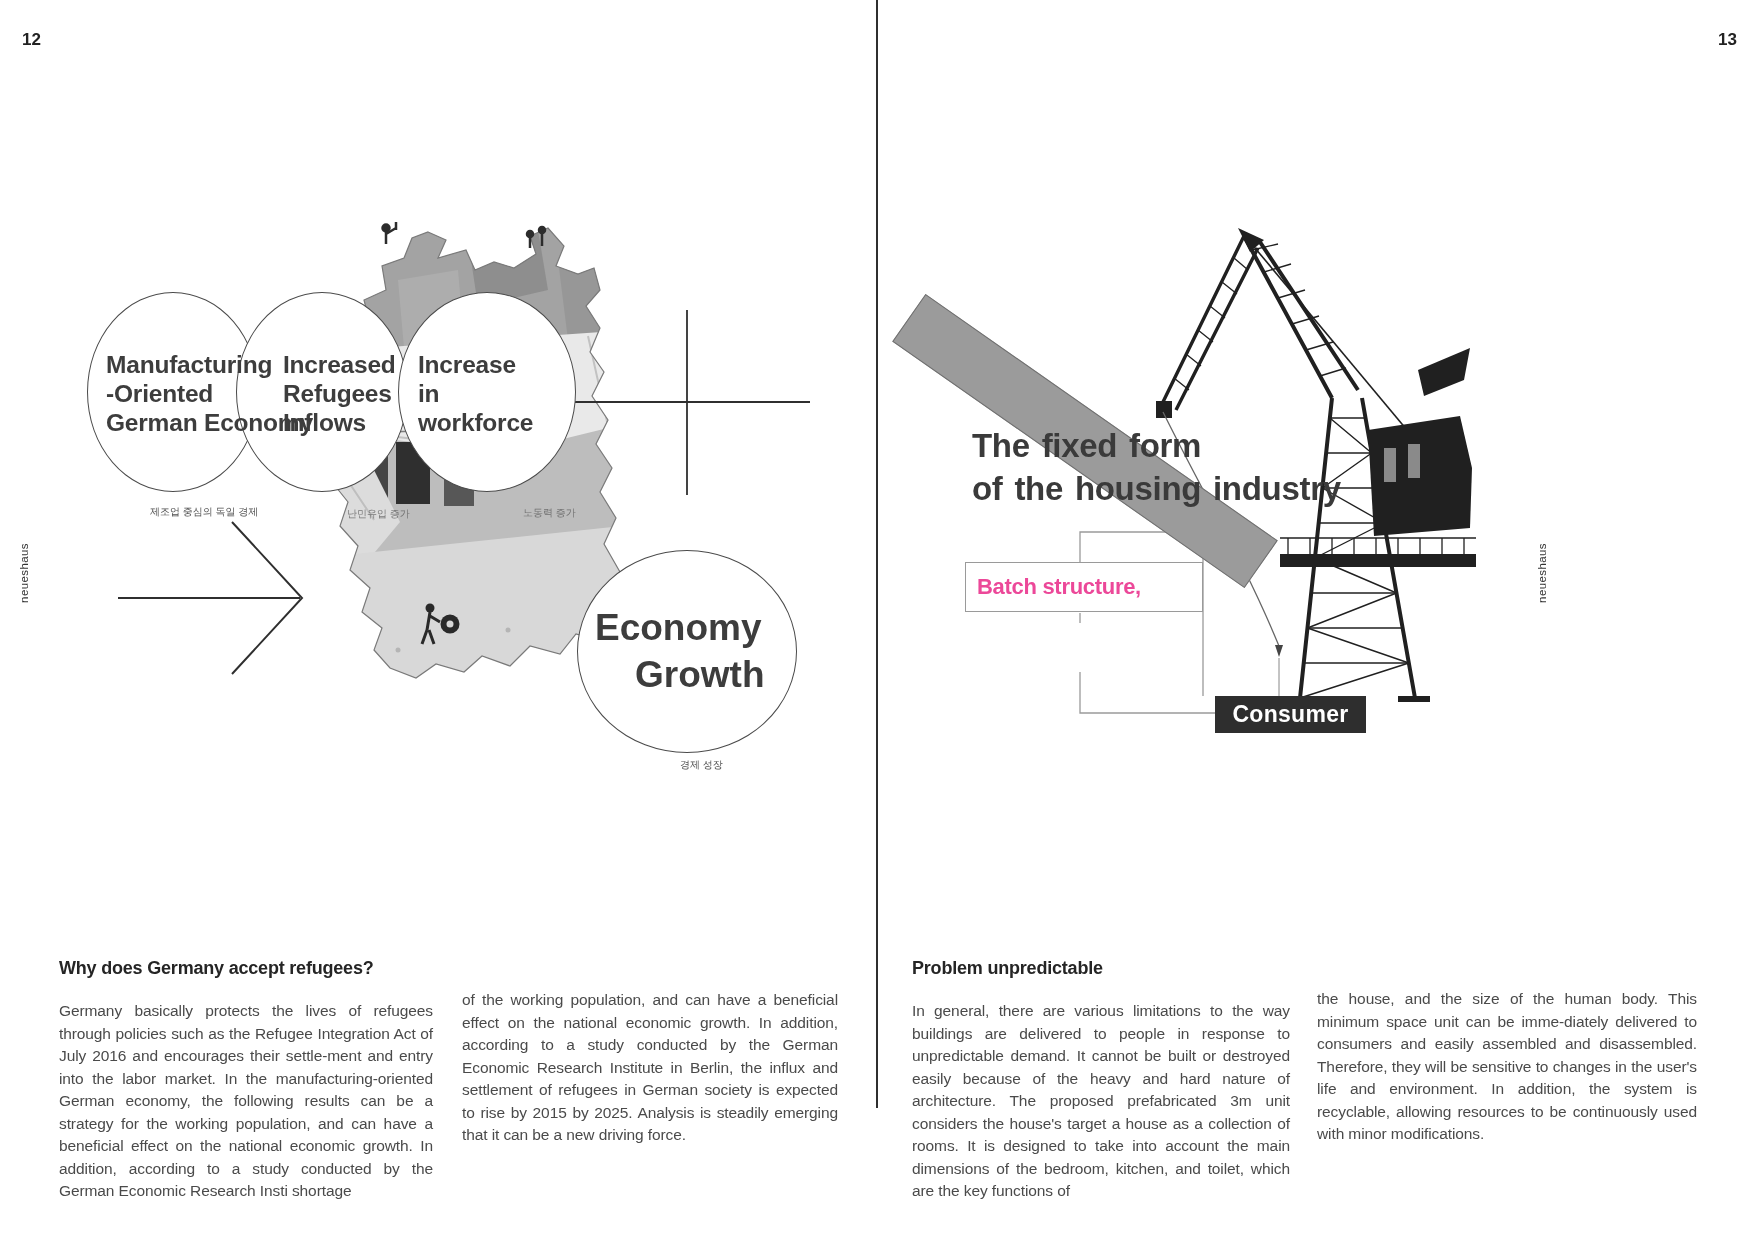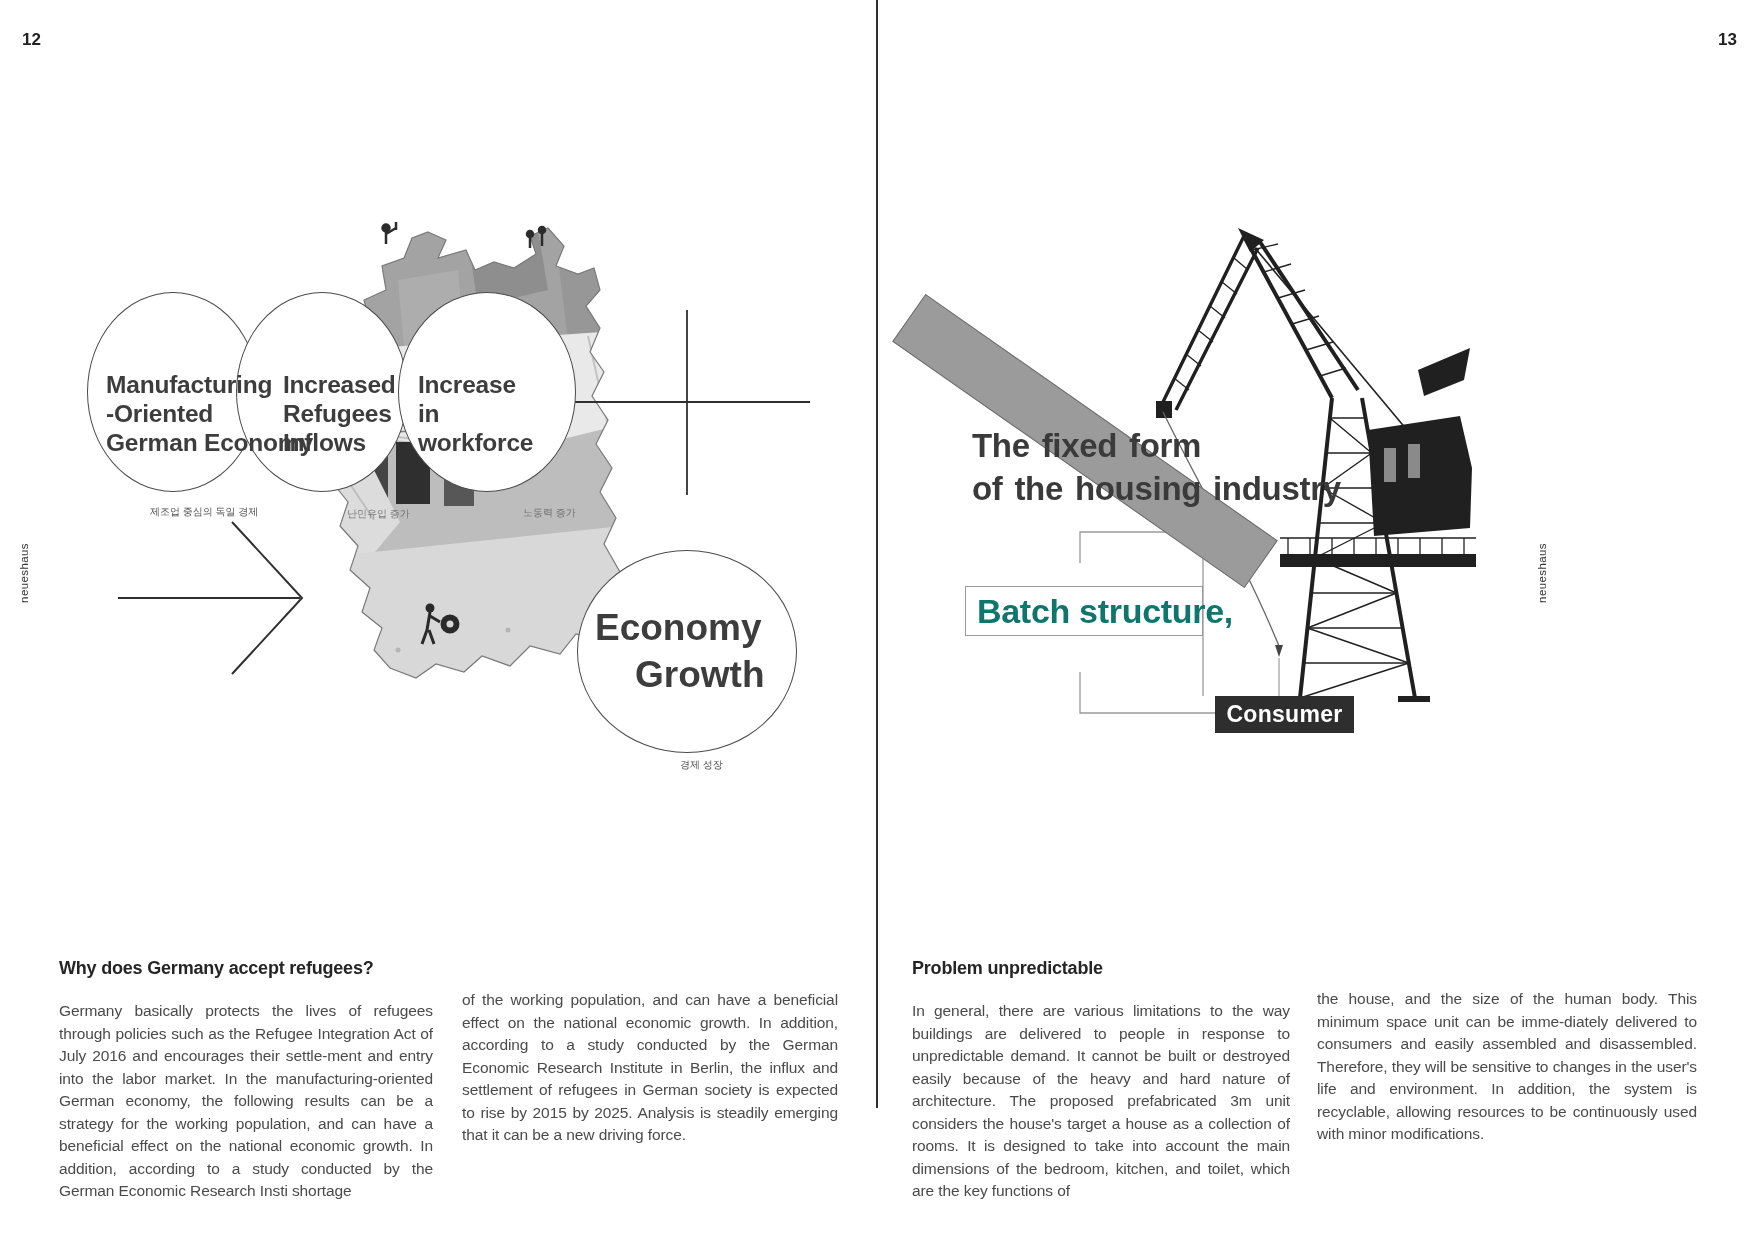--- a/index.html
+++ b/index.html
@@ -8,35 +8,35 @@
   
   .pageno{position:absolute;top:30px;font-size:17px;font-weight:bold;color:#222;z-index:5;}
   .vlabel{position:absolute;writing-mode:vertical-rl;transform:rotate(180deg);
     font-size:11.5px;letter-spacing:.4px;color:#333;z-index:5;}
   .divider{position:absolute;left:876px;top:0;width:2px;height:1108px;background:#2f2f2f;z-index:4;}
   
   .linework{position:absolute;left:0;top:0;z-index:1;pointer-events:none;}
   
   .mapwrap{position:absolute;left:278px;top:220px;z-index:0;}
   .circle{position:absolute;background:#fff;border:1.7px solid #4b4b4b;border-radius:50%;z-index:2;box-sizing:border-box;}
-  .ctext{position:absolute;z-index:3;font-weight:bold;font-size:24.5px;line-height:29px;color:#3d3d3d;letter-spacing:-.2px;white-space:nowrap;margin-top:20px;}
+  .ctext{position:absolute;z-index:3;font-weight:bold;font-size:24.5px;line-height:29px;color:#3d3d3d;letter-spacing:-.2px;white-space:nowrap;}
   .gtext{position:absolute;z-index:3;font-weight:bold;font-size:37px;line-height:47px;color:#3d3d3d;white-space:nowrap;}
   .gtext .indent{display:block;padding-left:40px;}
   .kcap{position:absolute;z-index:3;font-size:10px;color:#4f4f4f;white-space:nowrap;}
   .kcap.faint{opacity:.7;}
   
   .cranewrap{position:absolute;left:1130px;top:218px;z-index:1;}
   .graybar{position:absolute;left:870px;top:412px;width:430px;height:58px;background:#9b9b9b;
     border:1px solid #6f6f6f;transform:rotate(35deg);z-index:2;box-sizing:border-box;}
   .htitle{position:absolute;left:972px;top:424px;z-index:3;font-weight:bold;font-size:33px;
     line-height:43px;color:#3a3a3a;word-spacing:3px;letter-spacing:-.3px;white-space:nowrap;}
   .pbox{position:absolute;left:965px;width:238px;height:50px;background:#fff;border:1px solid #9a9a9a;
     z-index:3;display:flex;align-items:center;padding-left:11px;box-sizing:border-box;
-    font-weight:bold;font-size:34px;color:#0f766e;letter-spacing:-.3px;white-space:nowrap;margin-top:24px;}
-  .consumer{position:absolute;left:1215px;top:696px;width:139px;height:37px;background:#2e2e2e;
+    font-weight:bold;font-size:22px;color:#ec4899;letter-spacing:-.3px;white-space:nowrap;}
+  .consumer{position:absolute;left:1215px;top:696px;width:151px;height:37px;background:#2e2e2e;
     z-index:3;display:flex;align-items:center;justify-content:center;font-weight:bold;
     font-size:23px;color:#fff;letter-spacing:.3px;}
   
   .heading{position:absolute;z-index:3;font-weight:bold;font-size:18px;color:#252525;letter-spacing:-.2px;white-space:nowrap;}
   .bodycol{position:absolute;z-index:3;font-size:15.5px;line-height:22.5px;color:#4a4a4a;
     text-align:justify;letter-spacing:-.1px;}
 </style>
 </head>
 <body>
 

